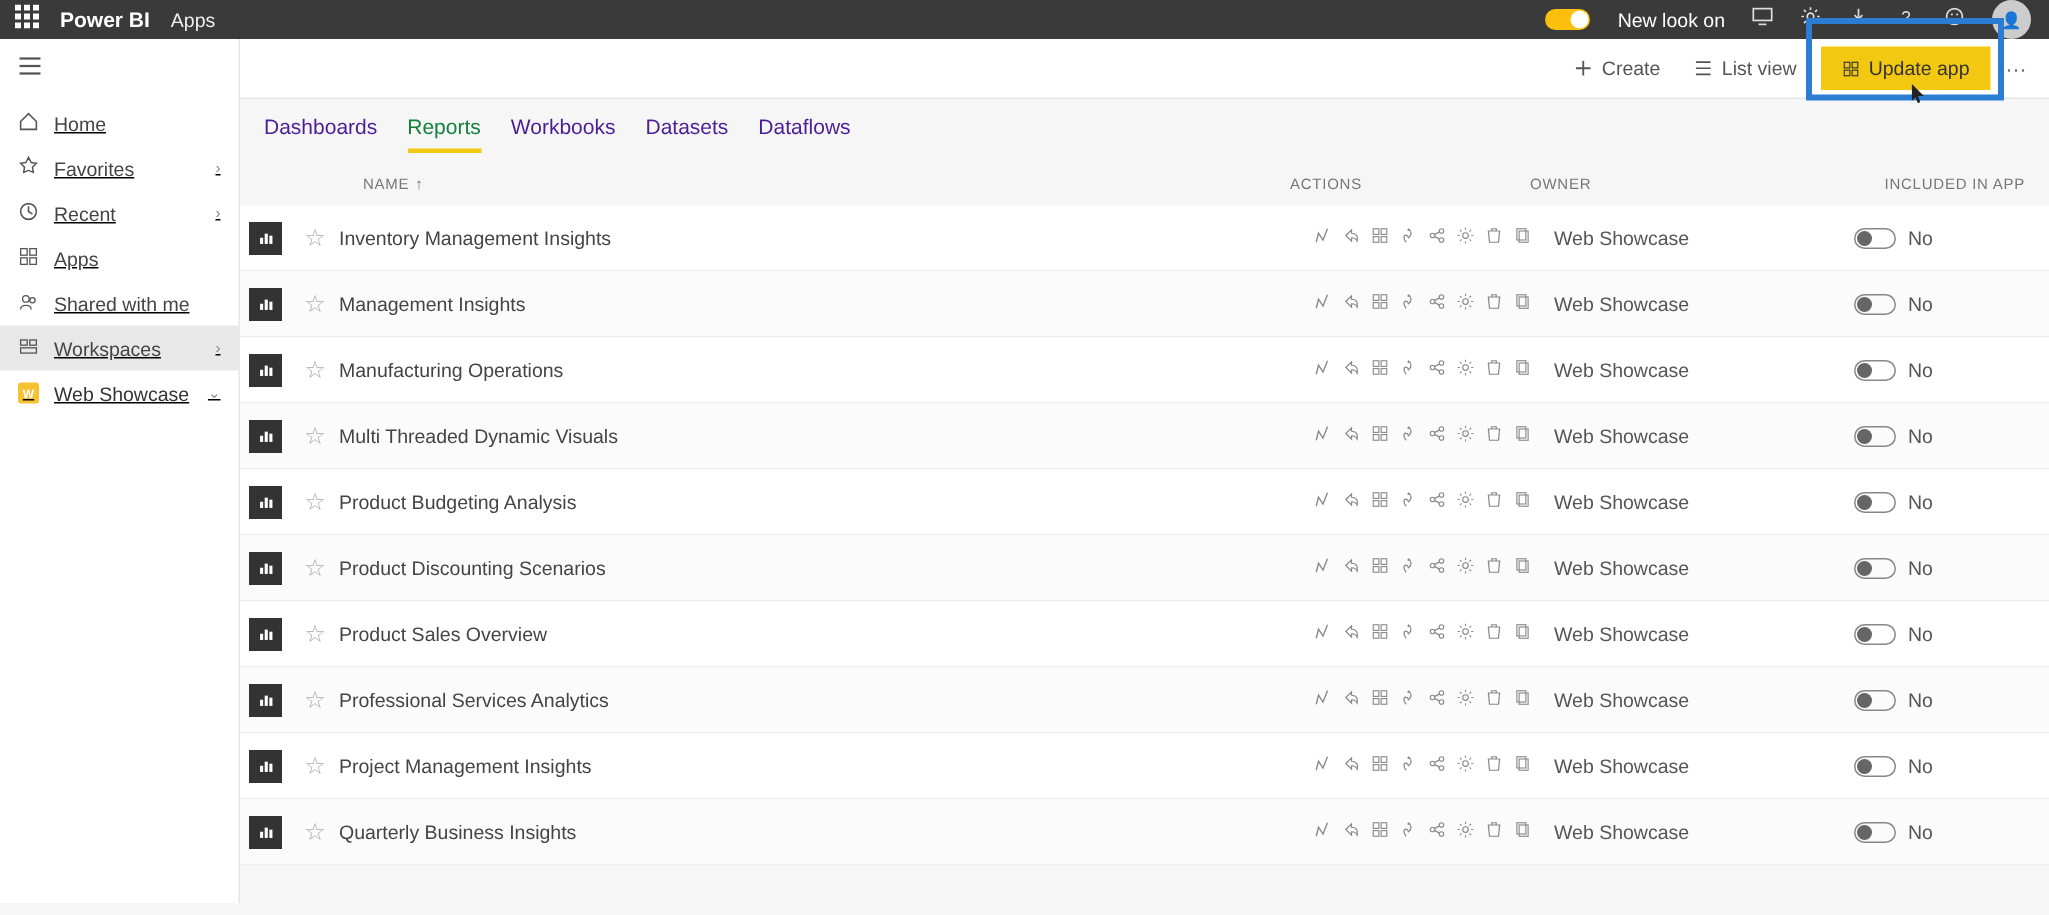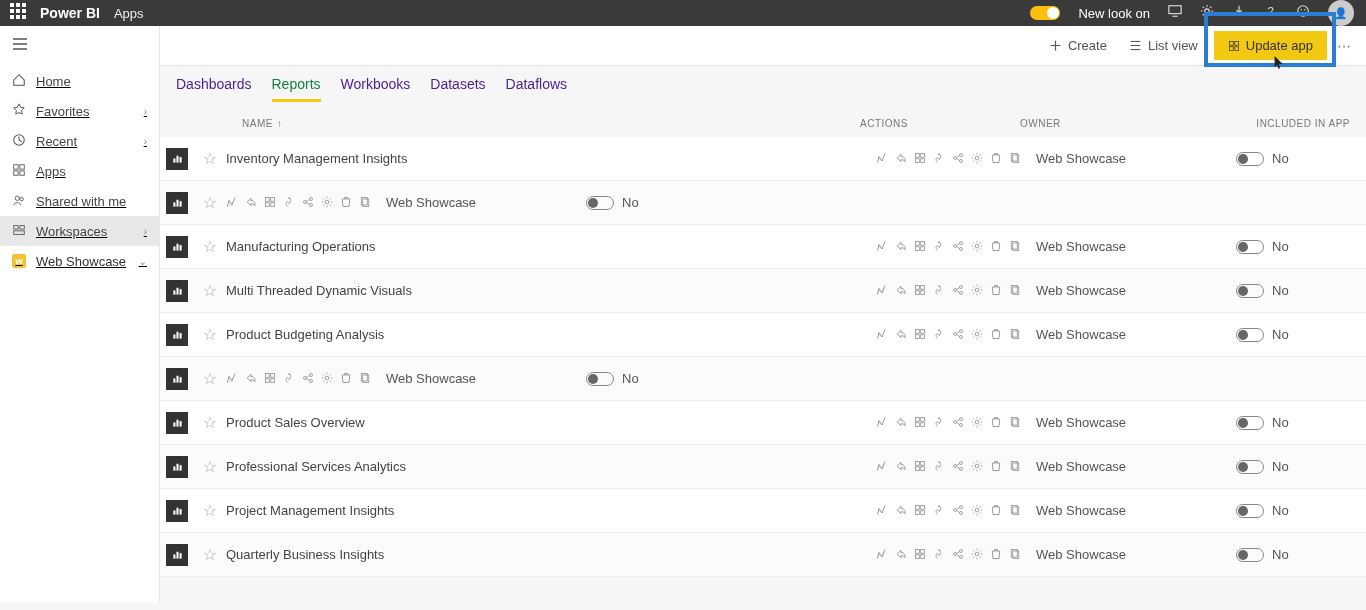--- a/index.html
+++ b/index.html
@@ -307,20 +307,21 @@
           <div class="col-icon">
             <div class="doc-icon">
               <svg viewBox="0 0 16 16">
                 <rect x="2" y="8" width="3" height="6" fill="#fff"></rect>
                 <rect x="6.5" y="4" width="3" height="10" fill="#fff"></rect>
                 <rect x="11" y="6" width="3" height="8" fill="#fff"></rect>
               </svg>
             </div>
           </div>
           <div class="col-fav">☆</div>
+          <div class="col-name">Management Insights</div>
           <div class="col-actions">
             <span class="action-icon"><svg viewBox="0 0 16 16">
                 <path d="M2 14L4 6l4 6 4-10" fill="none" stroke="#888" stroke-width="1.2"></path>
               </svg></span>
             <span class="action-icon"><svg viewBox="0 0 16 16">
                 <path d="M3 8l5-5v3c5 0 6 4 5 7-1-3-5-3-5-3v3z" fill="none" stroke="#888" stroke-width="1.1"></path>
               </svg></span>
             <span class="action-icon"><svg viewBox="0 0 16 16">
                 <rect x="2" y="2" width="5" height="5" fill="none" stroke="#888"></rect>
                 <rect x="9" y="2" width="5" height="5" fill="none" stroke="#888"></rect>
@@ -522,20 +523,21 @@
           <div class="col-icon">
             <div class="doc-icon">
               <svg viewBox="0 0 16 16">
                 <rect x="2" y="8" width="3" height="6" fill="#fff"></rect>
                 <rect x="6.5" y="4" width="3" height="10" fill="#fff"></rect>
                 <rect x="11" y="6" width="3" height="8" fill="#fff"></rect>
               </svg>
             </div>
           </div>
           <div class="col-fav">☆</div>
+          <div class="col-name">Product Discounting Scenarios</div>
           <div class="col-actions">
             <span class="action-icon"><svg viewBox="0 0 16 16">
                 <path d="M2 14L4 6l4 6 4-10" fill="none" stroke="#888" stroke-width="1.2"></path>
               </svg></span>
             <span class="action-icon"><svg viewBox="0 0 16 16">
                 <path d="M3 8l5-5v3c5 0 6 4 5 7-1-3-5-3-5-3v3z" fill="none" stroke="#888" stroke-width="1.1"></path>
               </svg></span>
             <span class="action-icon"><svg viewBox="0 0 16 16">
                 <rect x="2" y="2" width="5" height="5" fill="none" stroke="#888"></rect>
                 <rect x="9" y="2" width="5" height="5" fill="none" stroke="#888"></rect>

